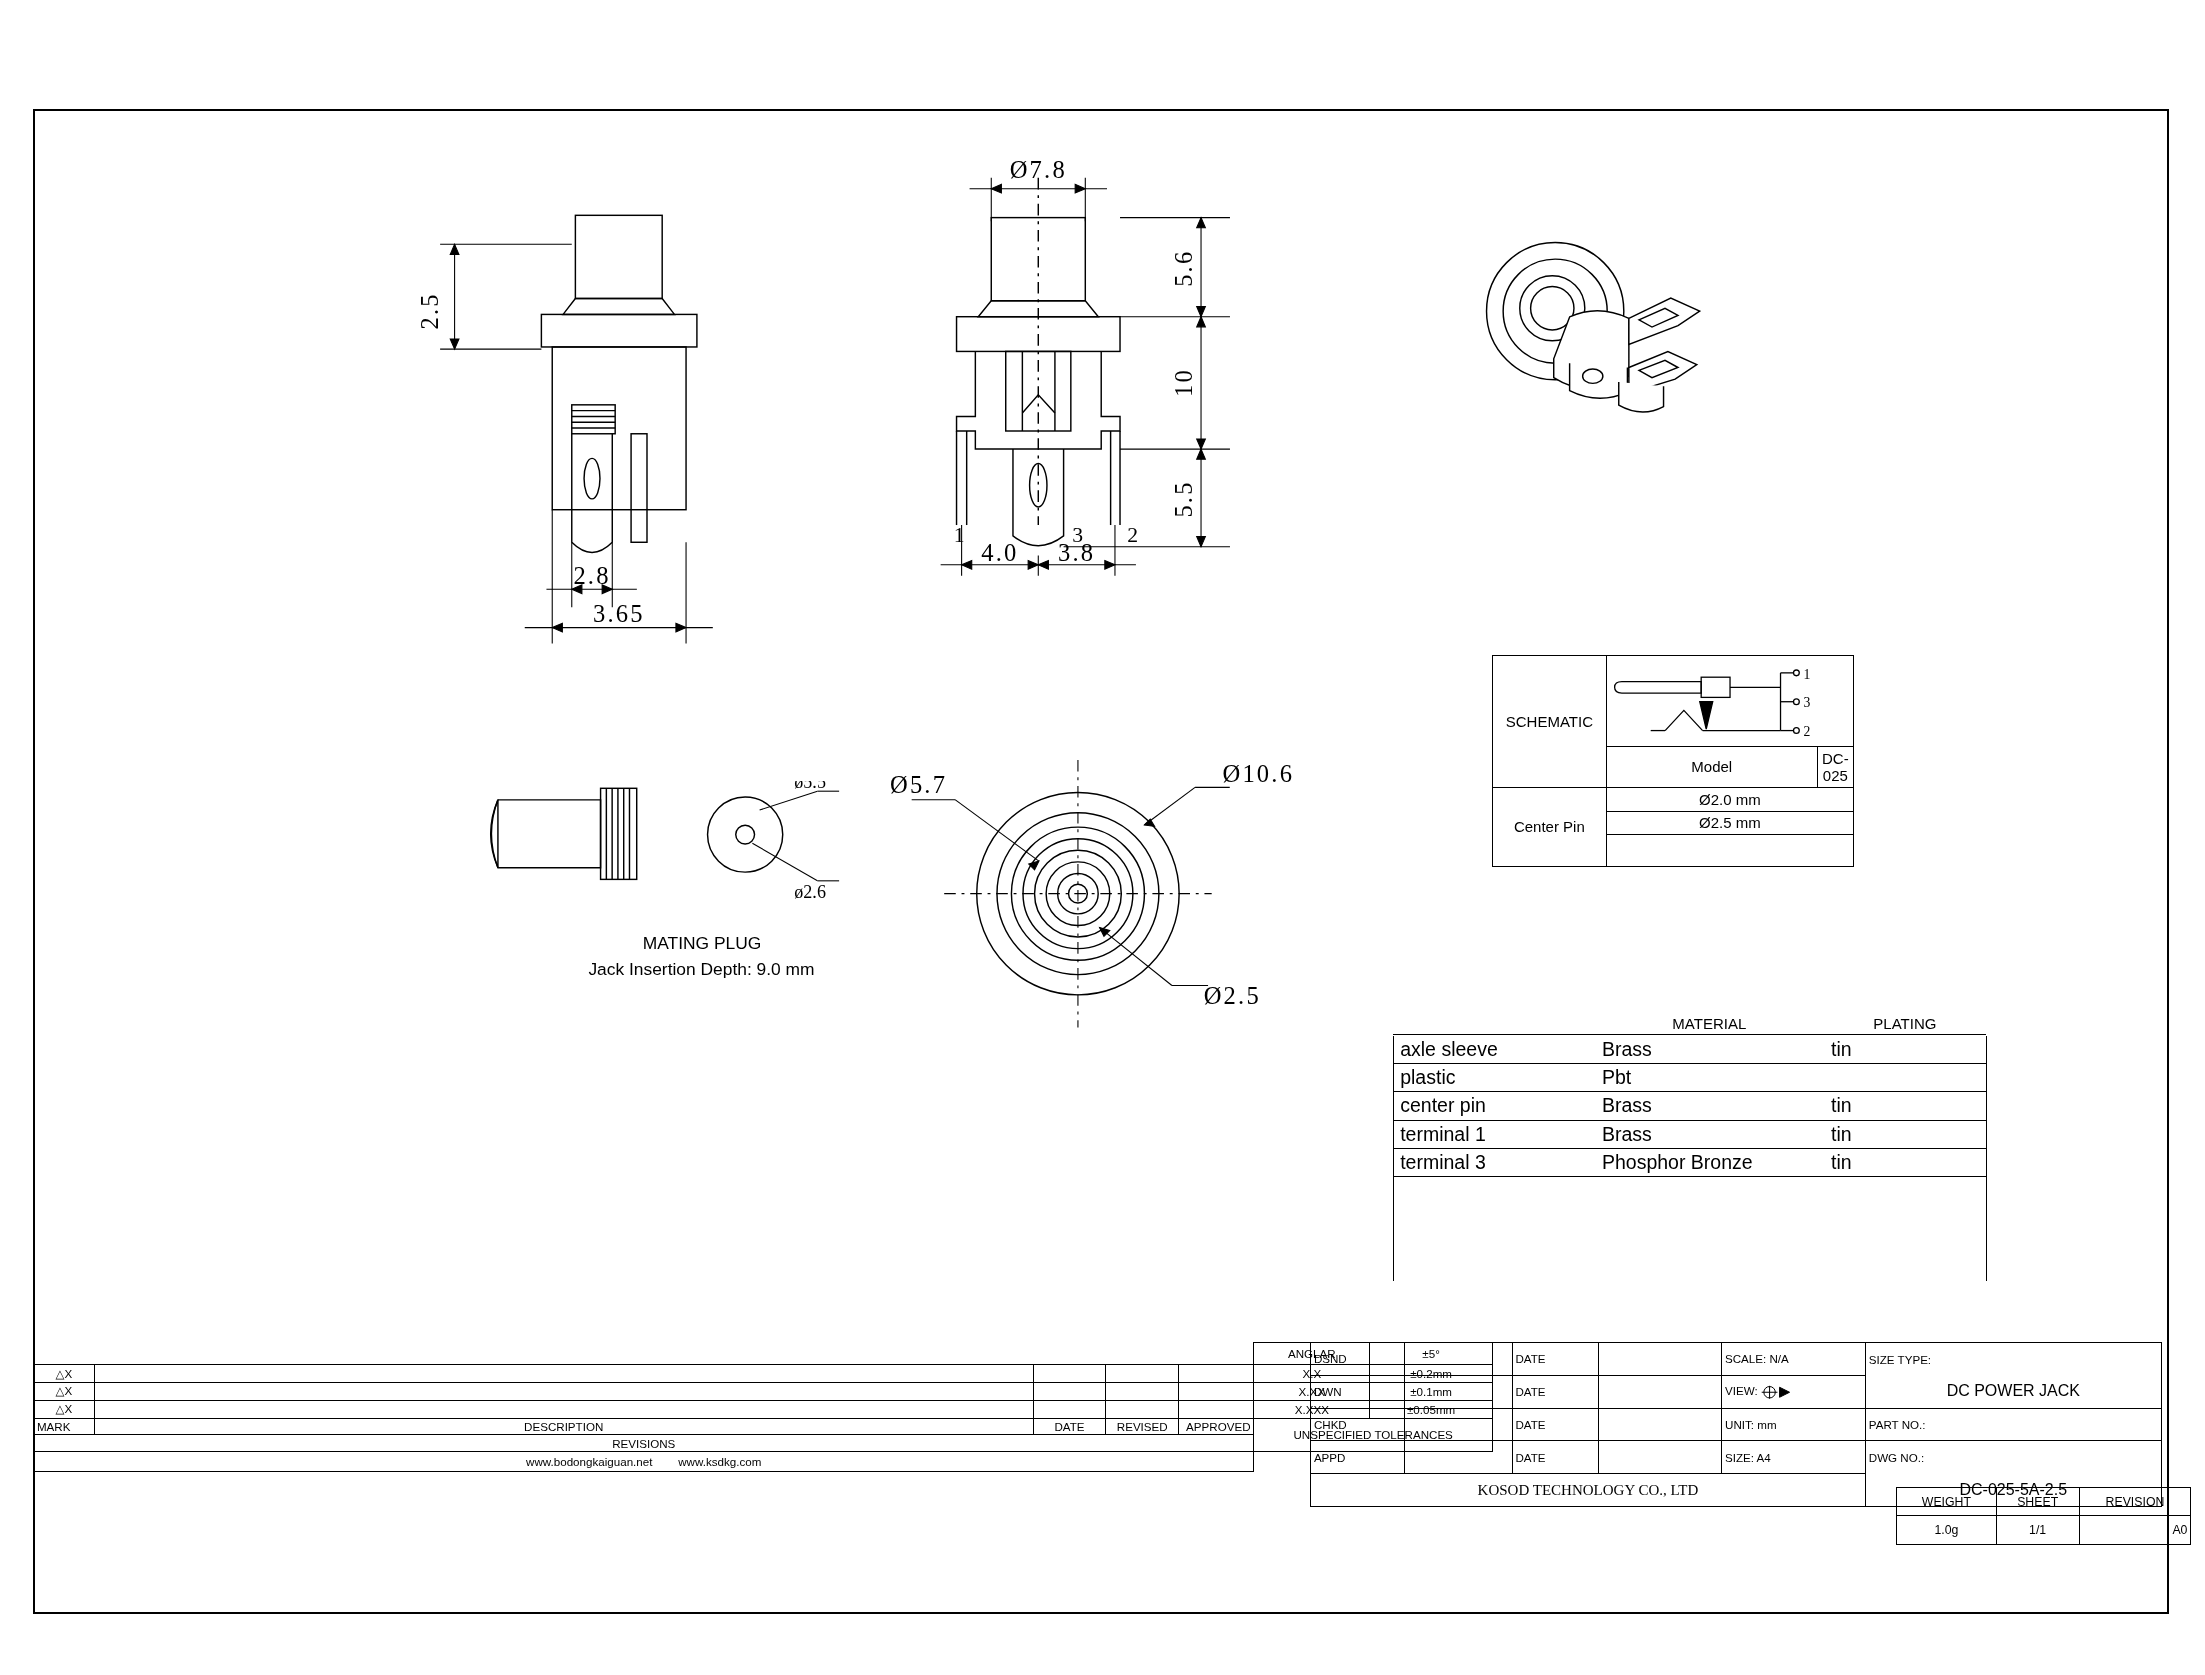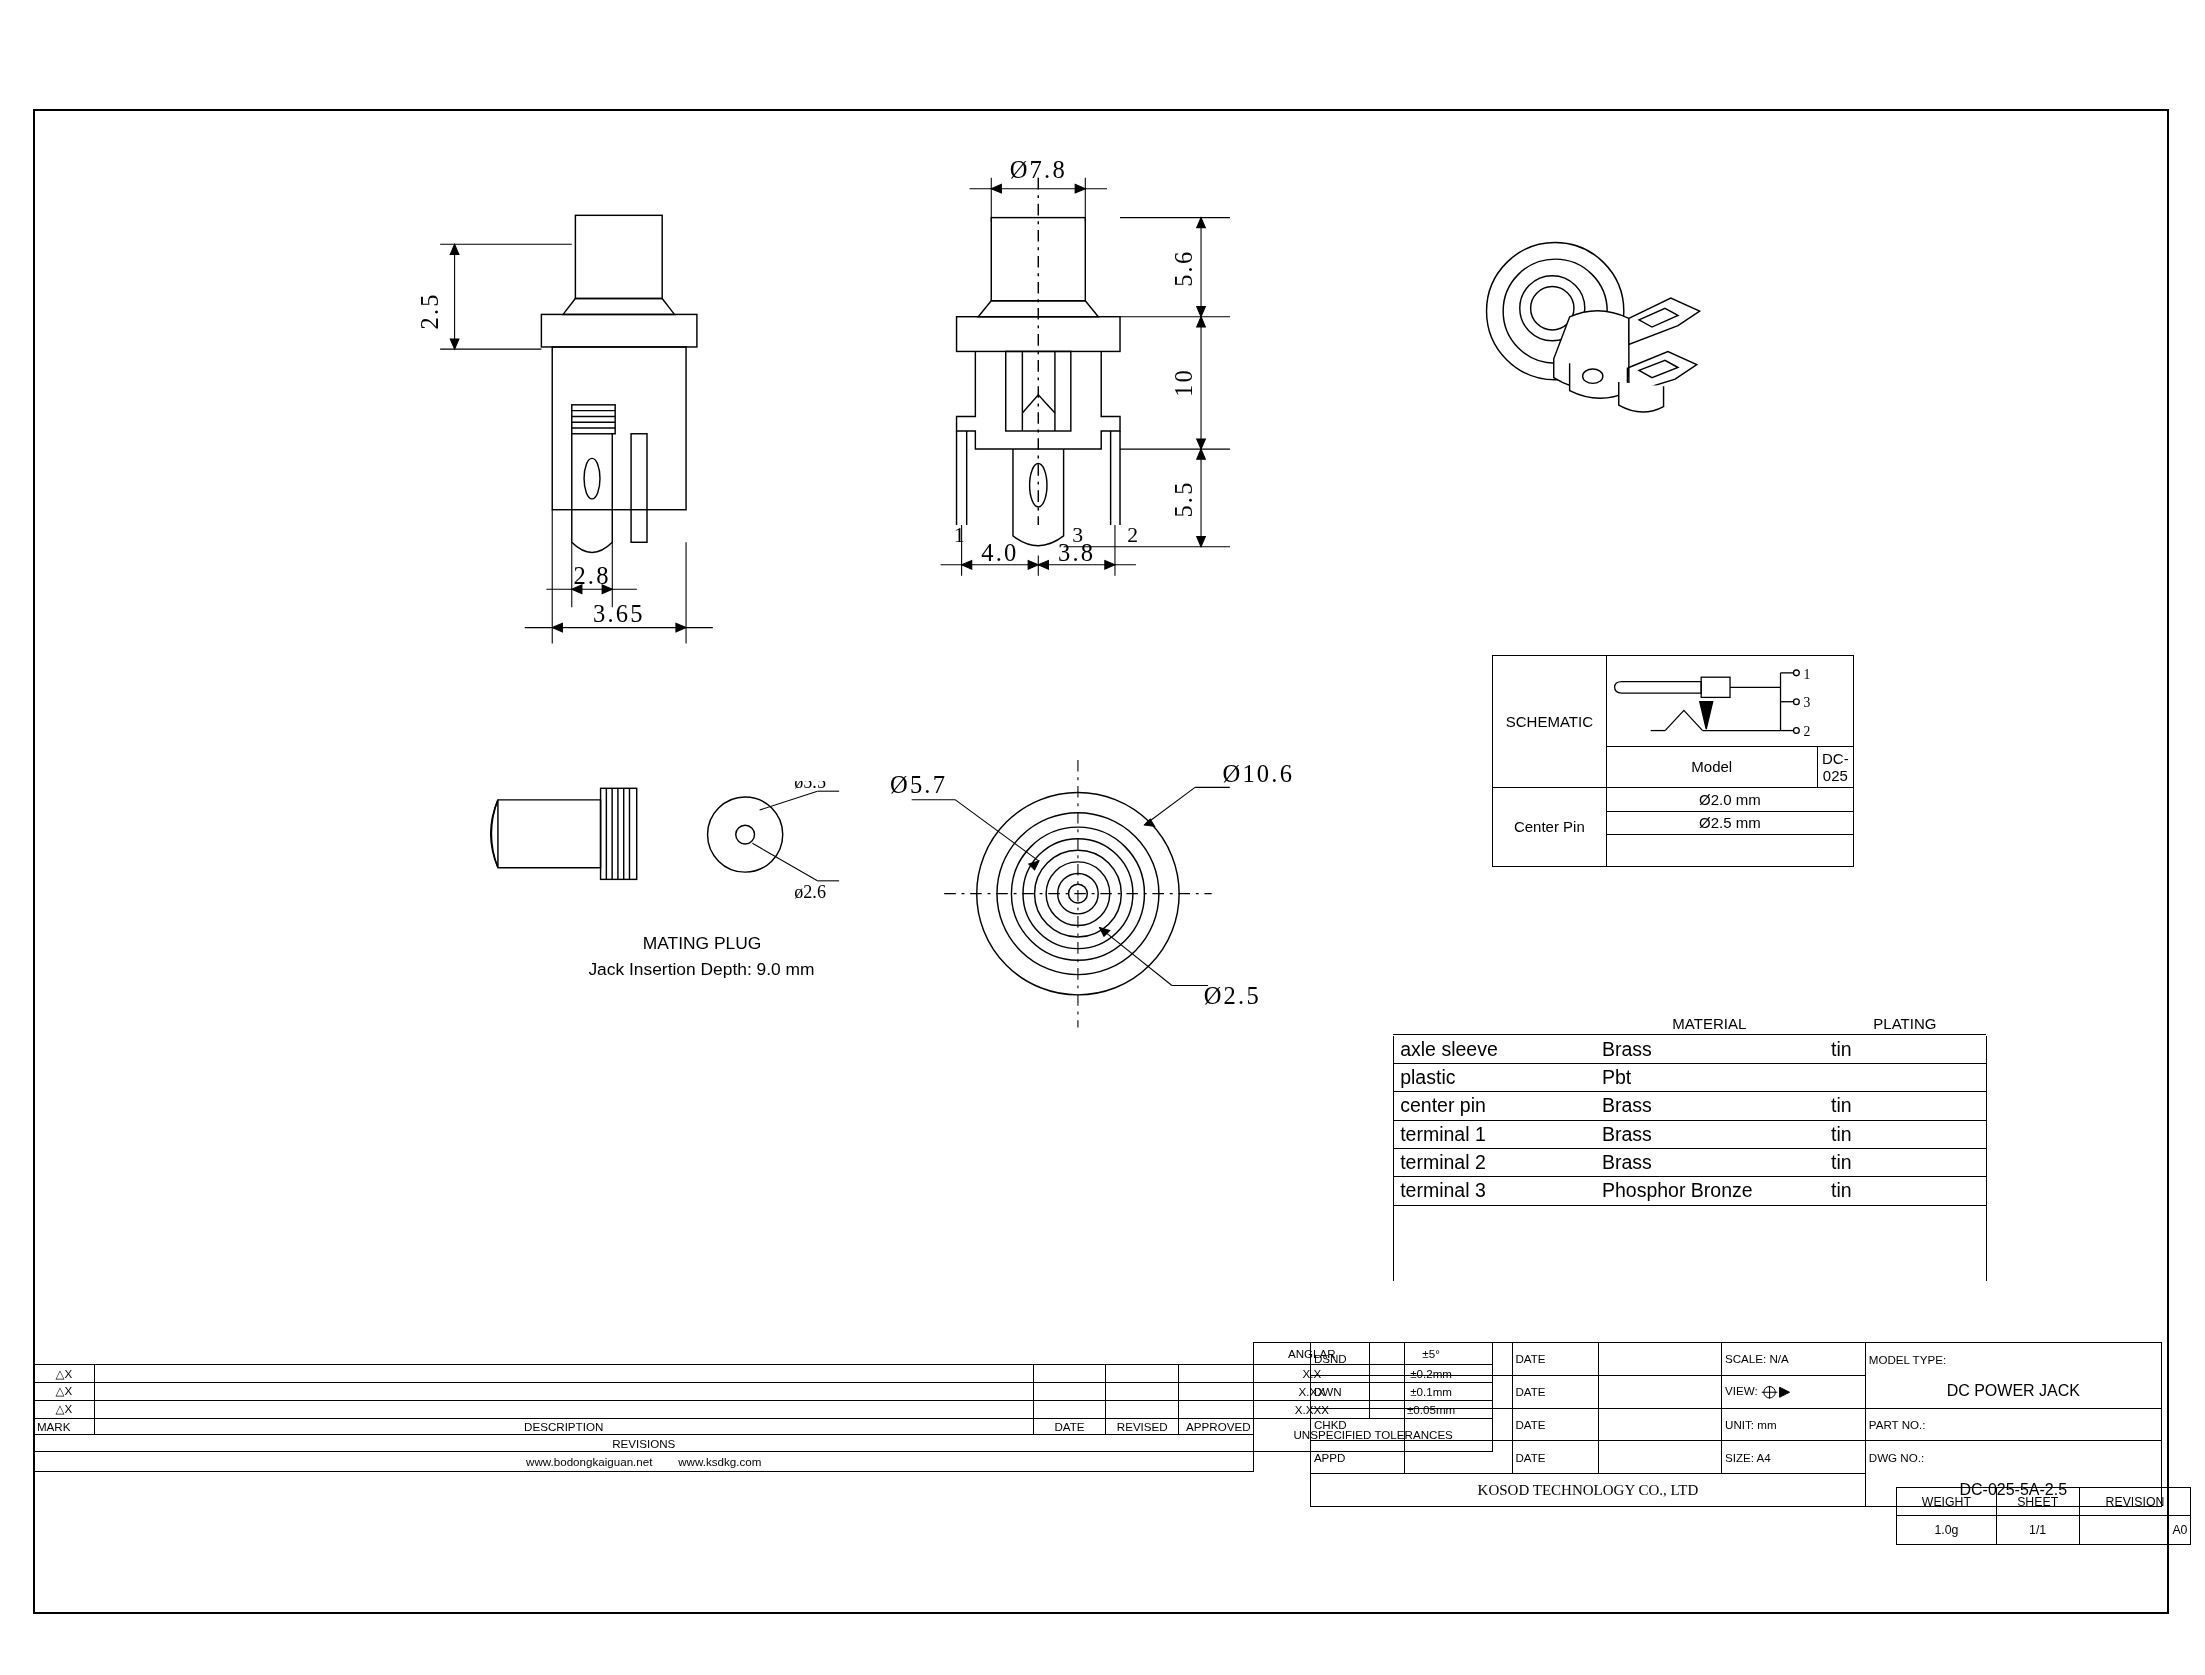--- a/index.html
+++ b/index.html
@@ -317,25 +317,20 @@
       <td style="border-bottom:1.1px solid #000;">center pin</td>
       <td style="border-bottom:1.1px solid #000;">Brass</td>
       <td style="border-bottom:1.1px solid #000;">tin</td>
     </tr>
     <tr>
       <td style="border-bottom:1.1px solid #000;margin-top:36px;">terminal 1</td>
       <td style="border-bottom:1.1px solid #000;">Brass</td>
       <td style="border-bottom:1.1px solid #000;">tin</td>
     </tr>
     <tr>
-      <td style="border-bottom:1.1px solid #000;">terminal 2</td>
-      <td style="border-bottom:1.1px solid #000;">Brass</td>
-      <td style="border-bottom:1.1px solid #000;">tin</td>
-    </tr>
-    <tr>
       <td style="border-bottom:1.1px solid #000;">terminal 3</td>
       <td style="border-bottom:1.1px solid #000;margin-top:12px;">Phosphor Bronze</td>
       <td style="border-bottom:1.1px solid #000;">tin</td>
     </tr>
   </tbody>
     </table>
 
   <div class="vl" style="left:1393px;top:1036px;height:245px;"></div>
   <div class="vl" style="left:1986px;top:1036px;height:245px;"></div>
 
@@ -403,21 +398,21 @@
   </div>
 
   <table class="tb" style="position:absolute;left:1310px;top:1342px;">
     <tbody>
         <tr>
       <td style="width:87px;height:29px;">DSND</td>
       <td style="width:101px;"></td>
       <td style="width:80px;">DATE</td>
       <td style="width:116px;"></td>
       <td style="width:137px;">SCALE: N/A</td>
-      <td style="width:289px;border-bottom:none;">MODEL TYPE:</td>
+      <td style="width:289px;border-bottom:none;">SIZE TYPE:</td>
     </tr>
     <tr>
       <td style="height:29px;">DWN</td>
       <td></td>
       <td>DATE</td>
       <td></td>
       <td>
         <span>VIEW:</span>
         <span style="display:inline-block;vertical-align:middle;">
           <svg width="30" height="14.5" viewBox="0 0 42 20">

